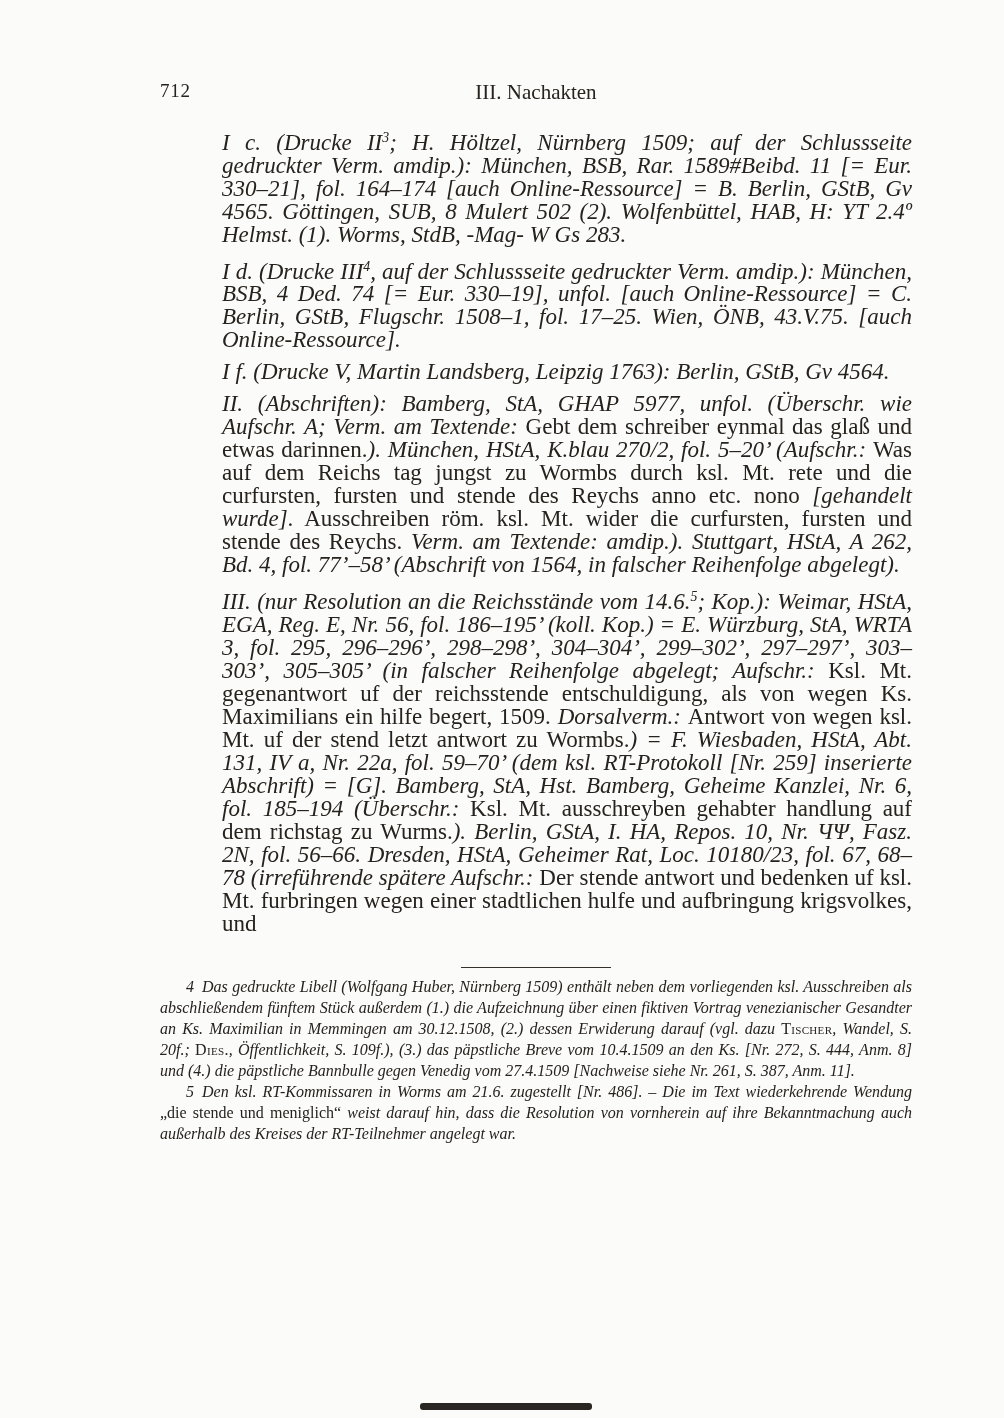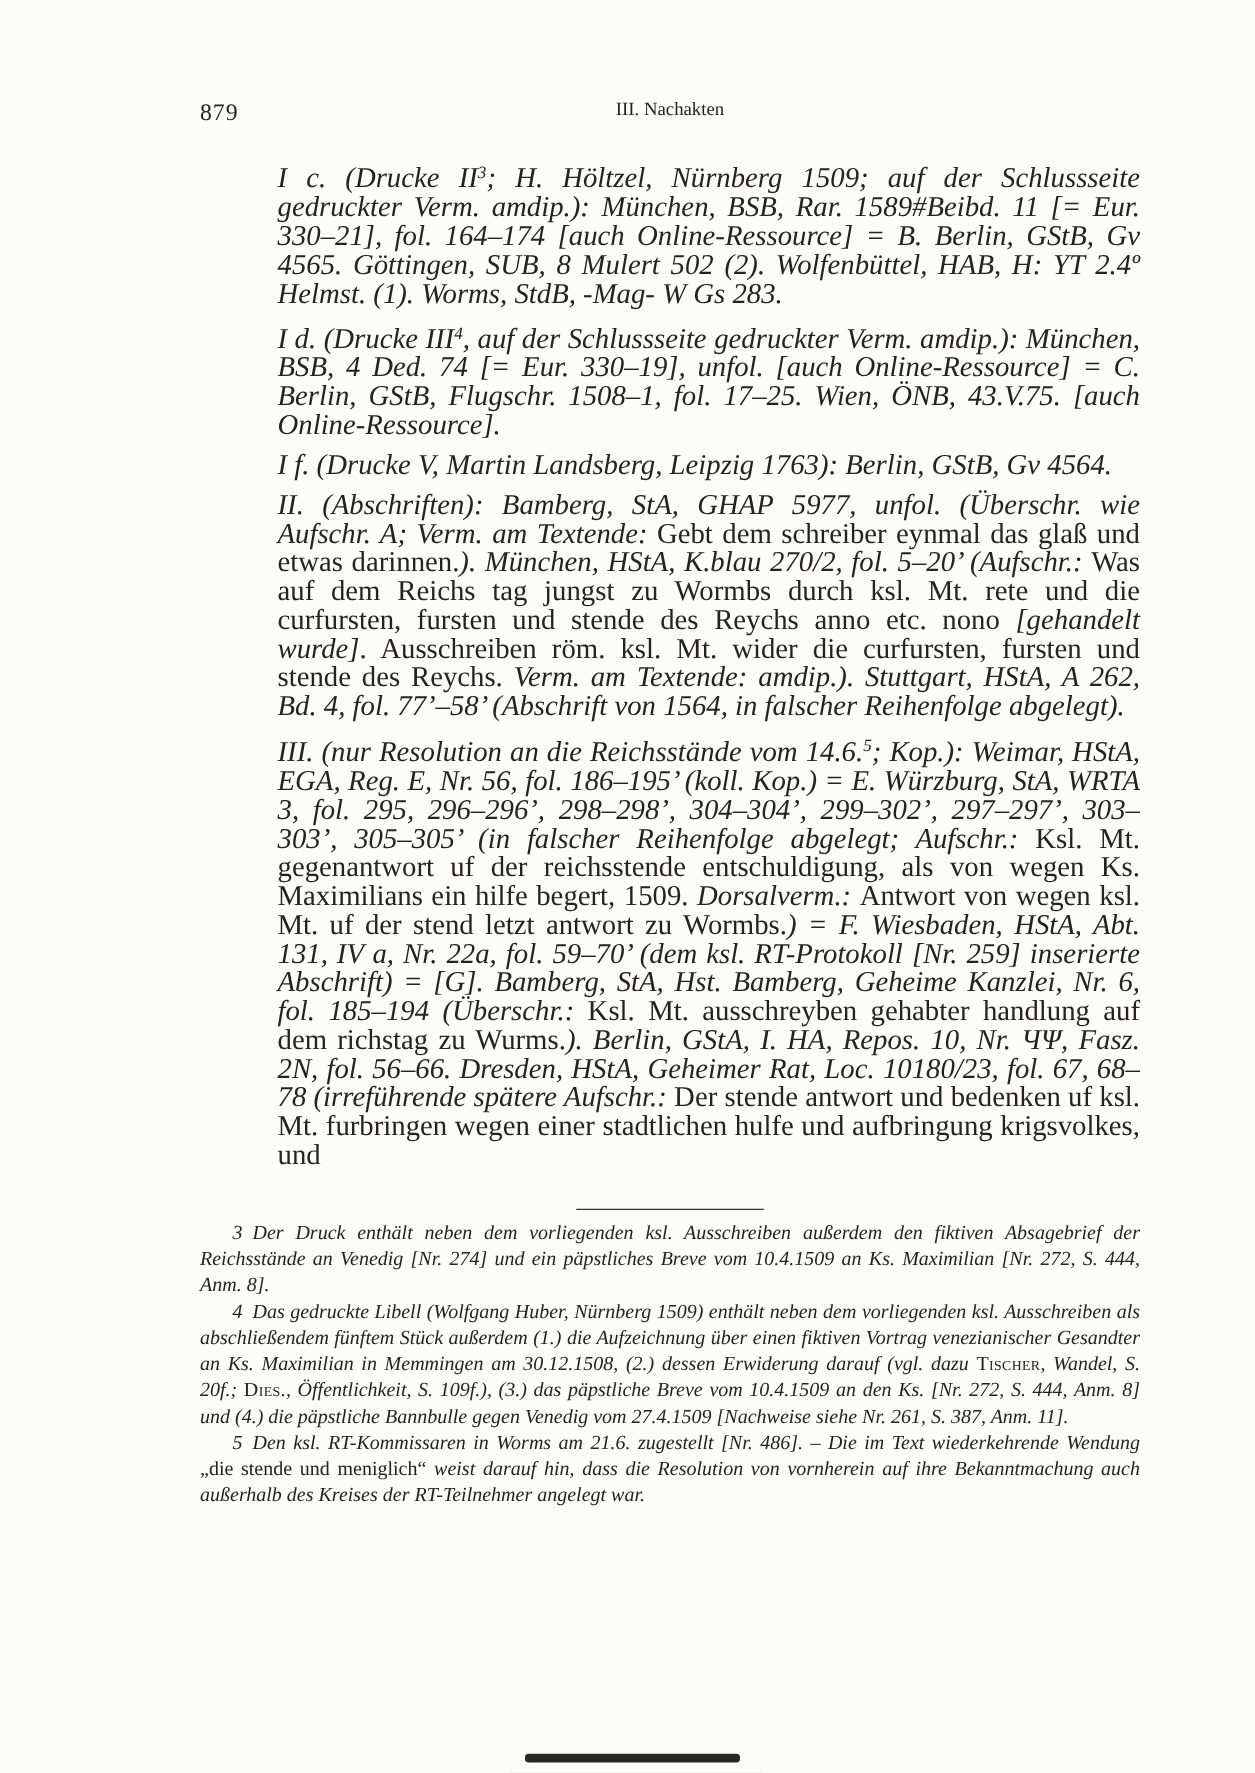--- a/index.html
+++ b/index.html
@@ -25,21 +25,21 @@
   .pagenum {
     position: absolute;
     left: 0;
     top: 0;
     font-size: 19px;
     letter-spacing: 0.04em;
   }
   .head-title {
     display: block;
     text-align: center;
-    font-size: 15px;
+    font-size: 21px;
   }
   .main-text {
     margin-left: 62px;
     width: 690px;
   }
   .main-text p {
     margin: 0 0 9px 0;
     font-size: 23px;
     line-height: 23px;
     font-style: italic;
@@ -91,36 +91,35 @@
     opacity: 0.92;
   }
 </style>
 </head>
 <body>
 
 <div class="page">
   <div class="content">
 
     <div class="running-head">
-      <span class="pagenum">879</span>
+      <span class="pagenum">712</span>
       <span class="head-title">III. Nachakten</span>
     </div>
 
     <div class="main-text">
         <p><span class="seg-italic">I c. (Drucke II</span><span class="seg-sup">3</span><span class="seg-italic">; H. Höltzel, Nürnberg 1509; auf der Schlussseite gedruckter Verm. amdip.): München, BSB, Rar. 1589#Beibd. 11 [= Eur. 330–21], fol. 164–174 [auch Online-Ressource] = B. Berlin, GStB, Gv 4565. Göttingen, SUB, 8 Mulert 502 (2). Wolfenbüttel, HAB, H: YT 2.4º Helmst. (1). Worms, StdB, -Mag- W Gs 283.</span></p>
         <p><span class="seg-italic">I d. (Drucke III</span><span class="seg-sup">4</span><span class="seg-italic">, auf der Schlussseite gedruckter Verm. amdip.): München, BSB, 4 Ded. 74 [= Eur. 330–19], unfol. [auch Online-Ressource] = C. Berlin, GStB, Flugschr. 1508–1, fol. 17–25. Wien, ÖNB, 43.V.75. [auch Online-Ressource].</span></p>
         <p><span class="seg-italic">I f. (Drucke V, Martin Landsberg, Leipzig 1763): Berlin, GStB, Gv 4564.</span></p>
         <p><span class="seg-italic">II. (Abschriften): Bamberg, StA, GHAP 5977, unfol. (Überschr. wie Aufschr. A; Verm. am Textende: </span><span class="seg-roman">Gebt dem schreiber eynmal das glaß und etwas darinnen.</span><span class="seg-italic">). München, HStA, K.blau 270/2, fol. 5–20’ (Aufschr.: </span><span class="seg-roman">Was auf dem Reichs tag jungst zu Wormbs durch ksl. Mt. rete und die curfursten, fursten und stende des Reychs anno etc. nono </span><span class="seg-italic">[gehandelt wurde]</span><span class="seg-roman">. Ausschreiben röm. ksl. Mt. wider die curfursten, fursten und stende des Reychs. </span><span class="seg-italic">Verm. am Textende: amdip.). Stuttgart, HStA, A 262, Bd. 4, fol. 77’–58’ (Abschrift von 1564, in falscher Reihenfolge abgelegt).</span></p>
         <p><span class="seg-italic">III. (nur Resolution an die Reichsstände vom 14.6.</span><span class="seg-sup">5</span><span class="seg-italic">; Kop.): Weimar, HStA, EGA, Reg. E, Nr. 56, fol. 186–195’ (koll. Kop.) = E. Würzburg, StA, WRTA 3, fol. 295, 296–296’, 298–298’, 304–304’, 299–302’, 297–297’, 303–303’, 305–305’ (in falscher Reihenfolge abgelegt; Aufschr.: </span><span class="seg-roman">Ksl. Mt. gegenantwort uf der reichsstende entschuldigung, als von wegen Ks. Maximilians ein hilfe begert, 1509. </span><span class="seg-italic">Dorsalverm.: </span><span class="seg-roman">Antwort von wegen ksl. Mt. uf der stend letzt antwort zu Wormbs.</span><span class="seg-italic">) = F. Wiesbaden, HStA, Abt. 131, IV a, Nr. 22a, fol. 59–70’ (dem ksl. RT-Protokoll [Nr. 259] inserierte Abschrift) = [G]. Bamberg, StA, Hst. Bamberg, Geheime Kanzlei, Nr. 6, fol. 185–194 (Überschr.: </span><span class="seg-roman">Ksl. Mt. ausschreyben gehabter handlung auf dem richstag zu Wurms.</span><span class="seg-italic">). Berlin, GStA, I. HA, Repos. 10, Nr. ЧΨ, Fasz. 2N, fol. 56–66. Dresden, HStA, Geheimer Rat, Loc. 10180/23, fol. 67, 68–78 (irreführende spätere Aufschr.: </span><span class="seg-roman">Der stende antwort und bedenken uf ksl. Mt. furbringen wegen einer stadtlichen hulfe und aufbringung krigsvolkes, und</span></p>
       </div>
 
     <hr class="footnote-sep">
 
     <div class="footnotes">
-        <p><span class="seg-fnnum">3</span><span class="seg-italic">Der Druck enthält neben dem vorliegenden ksl. Ausschreiben außerdem den fiktiven Absagebrief der Reichsstände an Venedig [Nr. 274] und ein päpstliches Breve vom 10.4.1509 an Ks. Maximilian [Nr. 272, S. 444, Anm. 8].</span></p>
         <p><span class="seg-fnnum">4</span><span class="seg-italic">Das gedruckte Libell (Wolfgang Huber, Nürnberg 1509) enthält neben dem vorliegenden ksl. Ausschreiben als abschließendem fünftem Stück außerdem (1.) die Aufzeichnung über einen fiktiven Vortrag venezianischer Gesandter an Ks. Maximilian in Memmingen am 30.12.1508, (2.) dessen Erwiderung darauf (vgl. dazu </span><span class="seg-smallcaps">Tischer</span><span class="seg-italic">, Wandel, S. 20f.; </span><span class="seg-smallcaps">Dies.</span><span class="seg-italic">, Öffentlichkeit, S. 109f.), (3.) das päpstliche Breve vom 10.4.1509 an den Ks. [Nr. 272, S. 444, Anm. 8] und (4.) die päpstliche Bannbulle gegen Venedig vom 27.4.1509 [Nachweise siehe Nr. 261, S. 387, Anm. 11].</span></p>
         <p><span class="seg-fnnum">5</span><span class="seg-italic">Den ksl. RT-Kommissaren in Worms am 21.6. zugestellt [Nr. 486]. – Die im Text wiederkehrende Wendung </span><span class="seg-roman">„die stende und meniglich“</span><span class="seg-italic"> weist darauf hin, dass die Resolution von vornherein auf ihre Bekanntmachung auch außerhalb des Kreises der RT-Teilnehmer angelegt war.</span></p>
       </div>
 
   </div>
 
   <div class="scan-artifact"></div>
 </div>
 
 </body></html>

